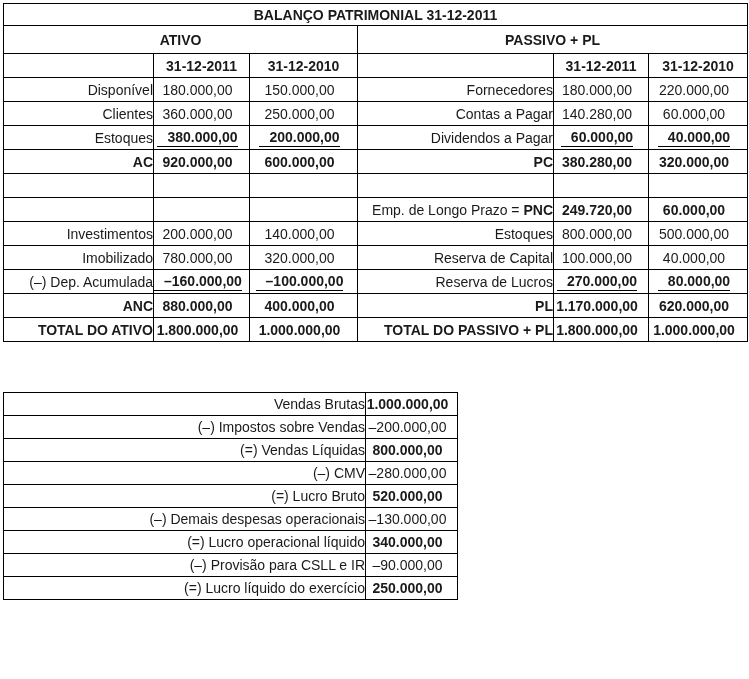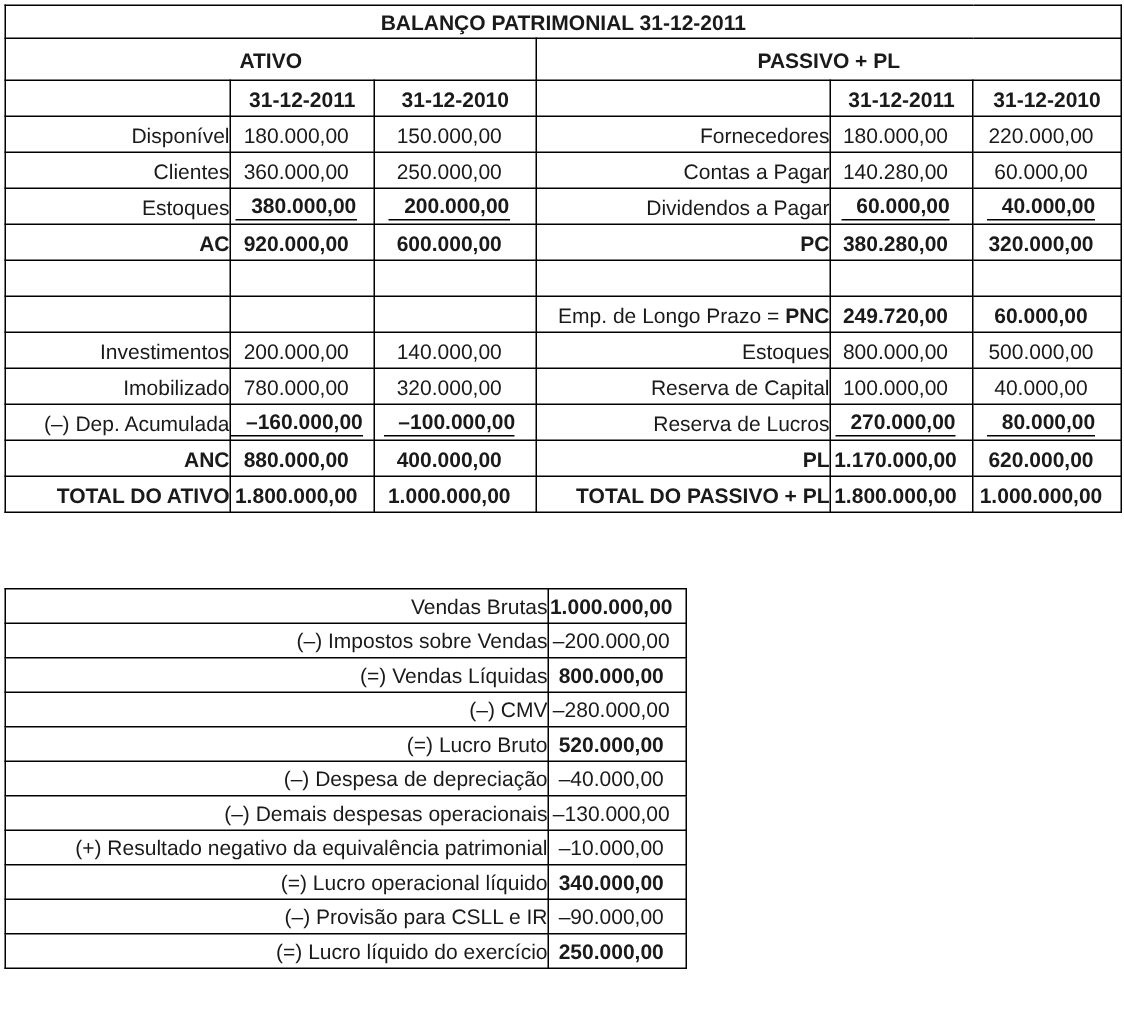--- a/index.html
+++ b/index.html
@@ -190,32 +190,24 @@
   </tr>
   <tr>
     <td class="lbl">(–) CMV</td>
     <td class="val">–280.000,00</td>
   </tr>
   <tr>
     <td class="lbl">(=) Lucro Bruto</td>
     <td class="val b">520.000,00</td>
   </tr>
   <tr>
-    <td class="lbl">(–) Despesa de depreciação</td>
-    <td class="val">–40.000,00</td>
-  </tr>
-  <tr>
     <td class="lbl">(–) Demais despesas operacionais</td>
     <td class="val">–130.000,00</td>
   </tr>
   <tr>
-    <td class="lbl">(+) Resultado negativo da equivalência patrimonial</td>
-    <td class="val">–10.000,00</td>
-  </tr>
-  <tr>
     <td class="lbl">(=) Lucro operacional líquido</td>
     <td class="val b">340.000,00</td>
   </tr>
   <tr>
     <td class="lbl">(–) Provisão para CSLL e IR</td>
     <td class="val">–90.000,00</td>
   </tr>
   <tr>
     <td class="lbl">(=) Lucro líquido do exercício</td>
     <td class="val b">250.000,00</td>

